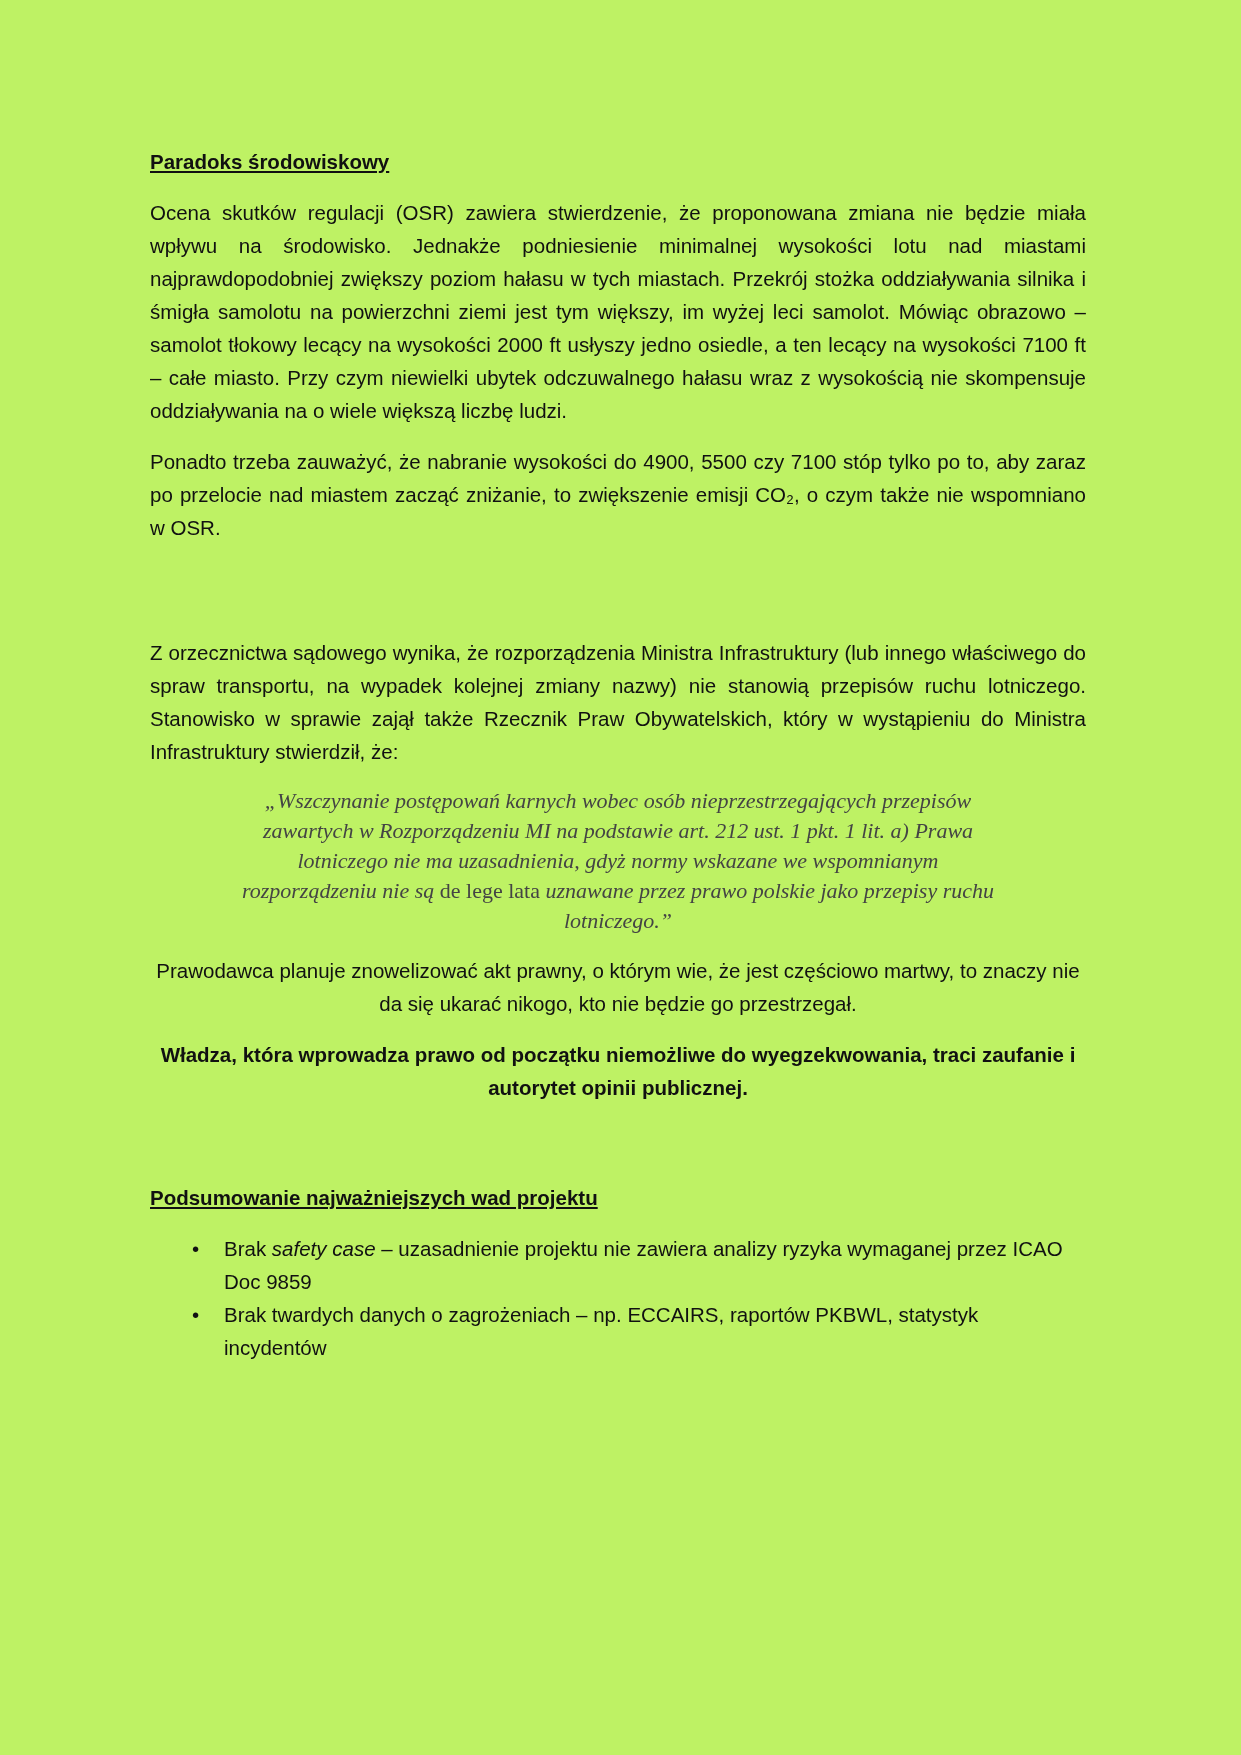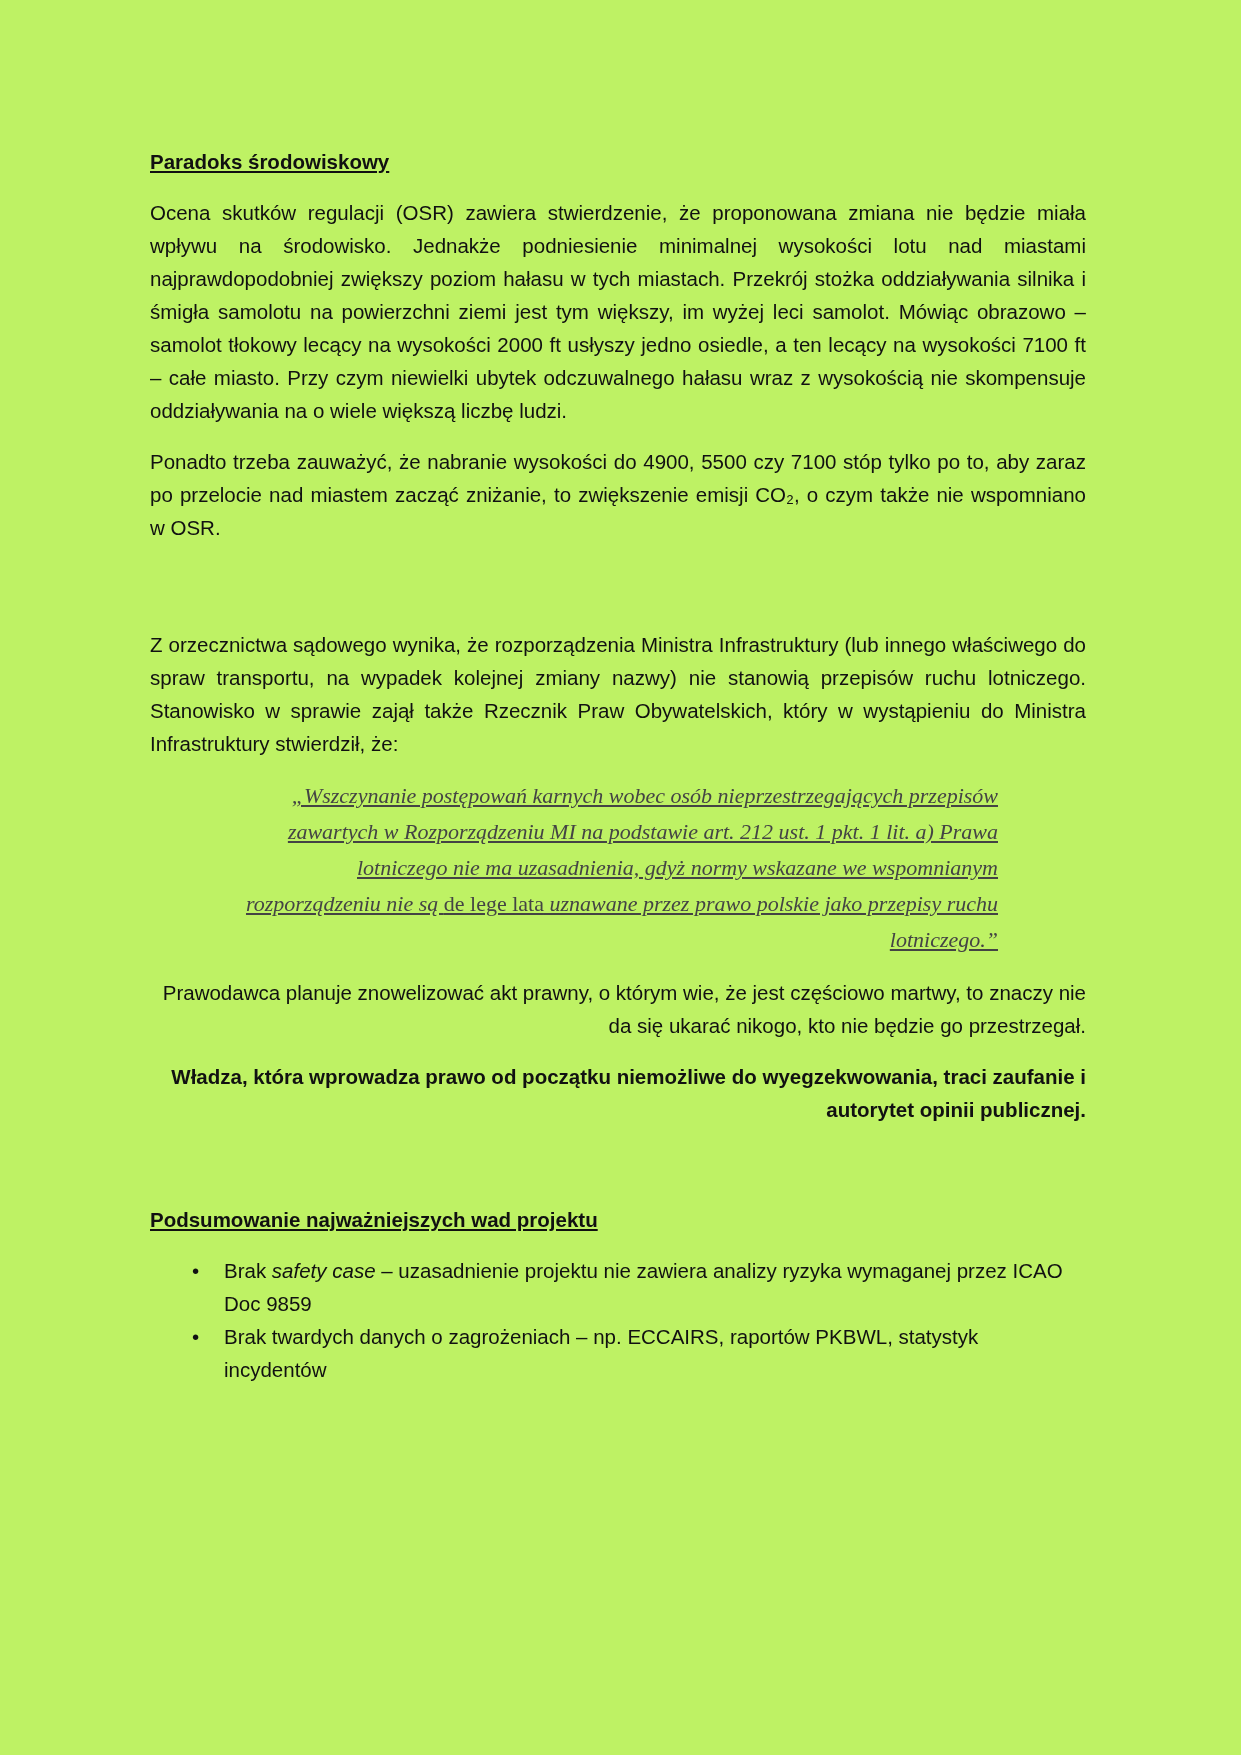--- a/index.html
+++ b/index.html
@@ -1,24 +1,24 @@
 <!DOCTYPE html>
 <html><head>
 <meta charset="utf-8">
 <style>
   html, body { margin: 0; padding: 0; background: #ffffff; }
   body { width: 1241px; height: 1755px; position: relative; overflow: hidden; }
   .page { position: absolute; left: 0; top: 0; width: 1241px; height: 1755px; background: #bef264; color: #111; font-family: "Liberation Sans", sans-serif; }
   .content { position: absolute; left: 150px; top: 148px; width: 936px; }
   .heading { font-weight: bold; text-decoration: underline; font-size: 20.5px; line-height: 28px; margin: 0 0 20px 0; }
-  .para { font-size: 20.5px; line-height: 33px; text-align: justify; margin: 4px 0 18px 0; }
-  .para.left { text-align: right; }
+  .para { font-size: 20.5px; line-height: 33px; text-align: justify; margin: 12px 0 18px 0; }
+  .para.left { text-align: center; }
   .para.bold { font-weight: bold; }
   .gap { height: 62px; }
-  .quote { font-family: "Liberation Serif", serif; font-style: italic; color: #444; font-size: 22px; line-height: 36px; text-align: right; width: 760px; margin: 12px auto 18px auto; text-decoration: underline; }
+  .quote { font-family: "Liberation Serif", serif; font-style: italic; color: #444; font-size: 22px; line-height: 30px; text-align: center; width: 760px; margin: 12px auto 18px auto; }
   .quote .upright { font-style: normal; }
   .bullets { list-style: none; padding: 0; margin: 0; }
   .bullets li { position: relative; padding-left: 74px; font-size: 20.5px; line-height: 33px; }
   .bullets li .dot { position: absolute; left: 42px; top: 0; }
   .footer { position: absolute; left: 0; width: 1241px; text-align: center; color: #d4202a; font-family: "Liberation Sans", sans-serif; font-size: 13.5px; line-height: 21px; top: 1634px; }
 </style>
 </head>
 <body>
 
 <div class="page">

